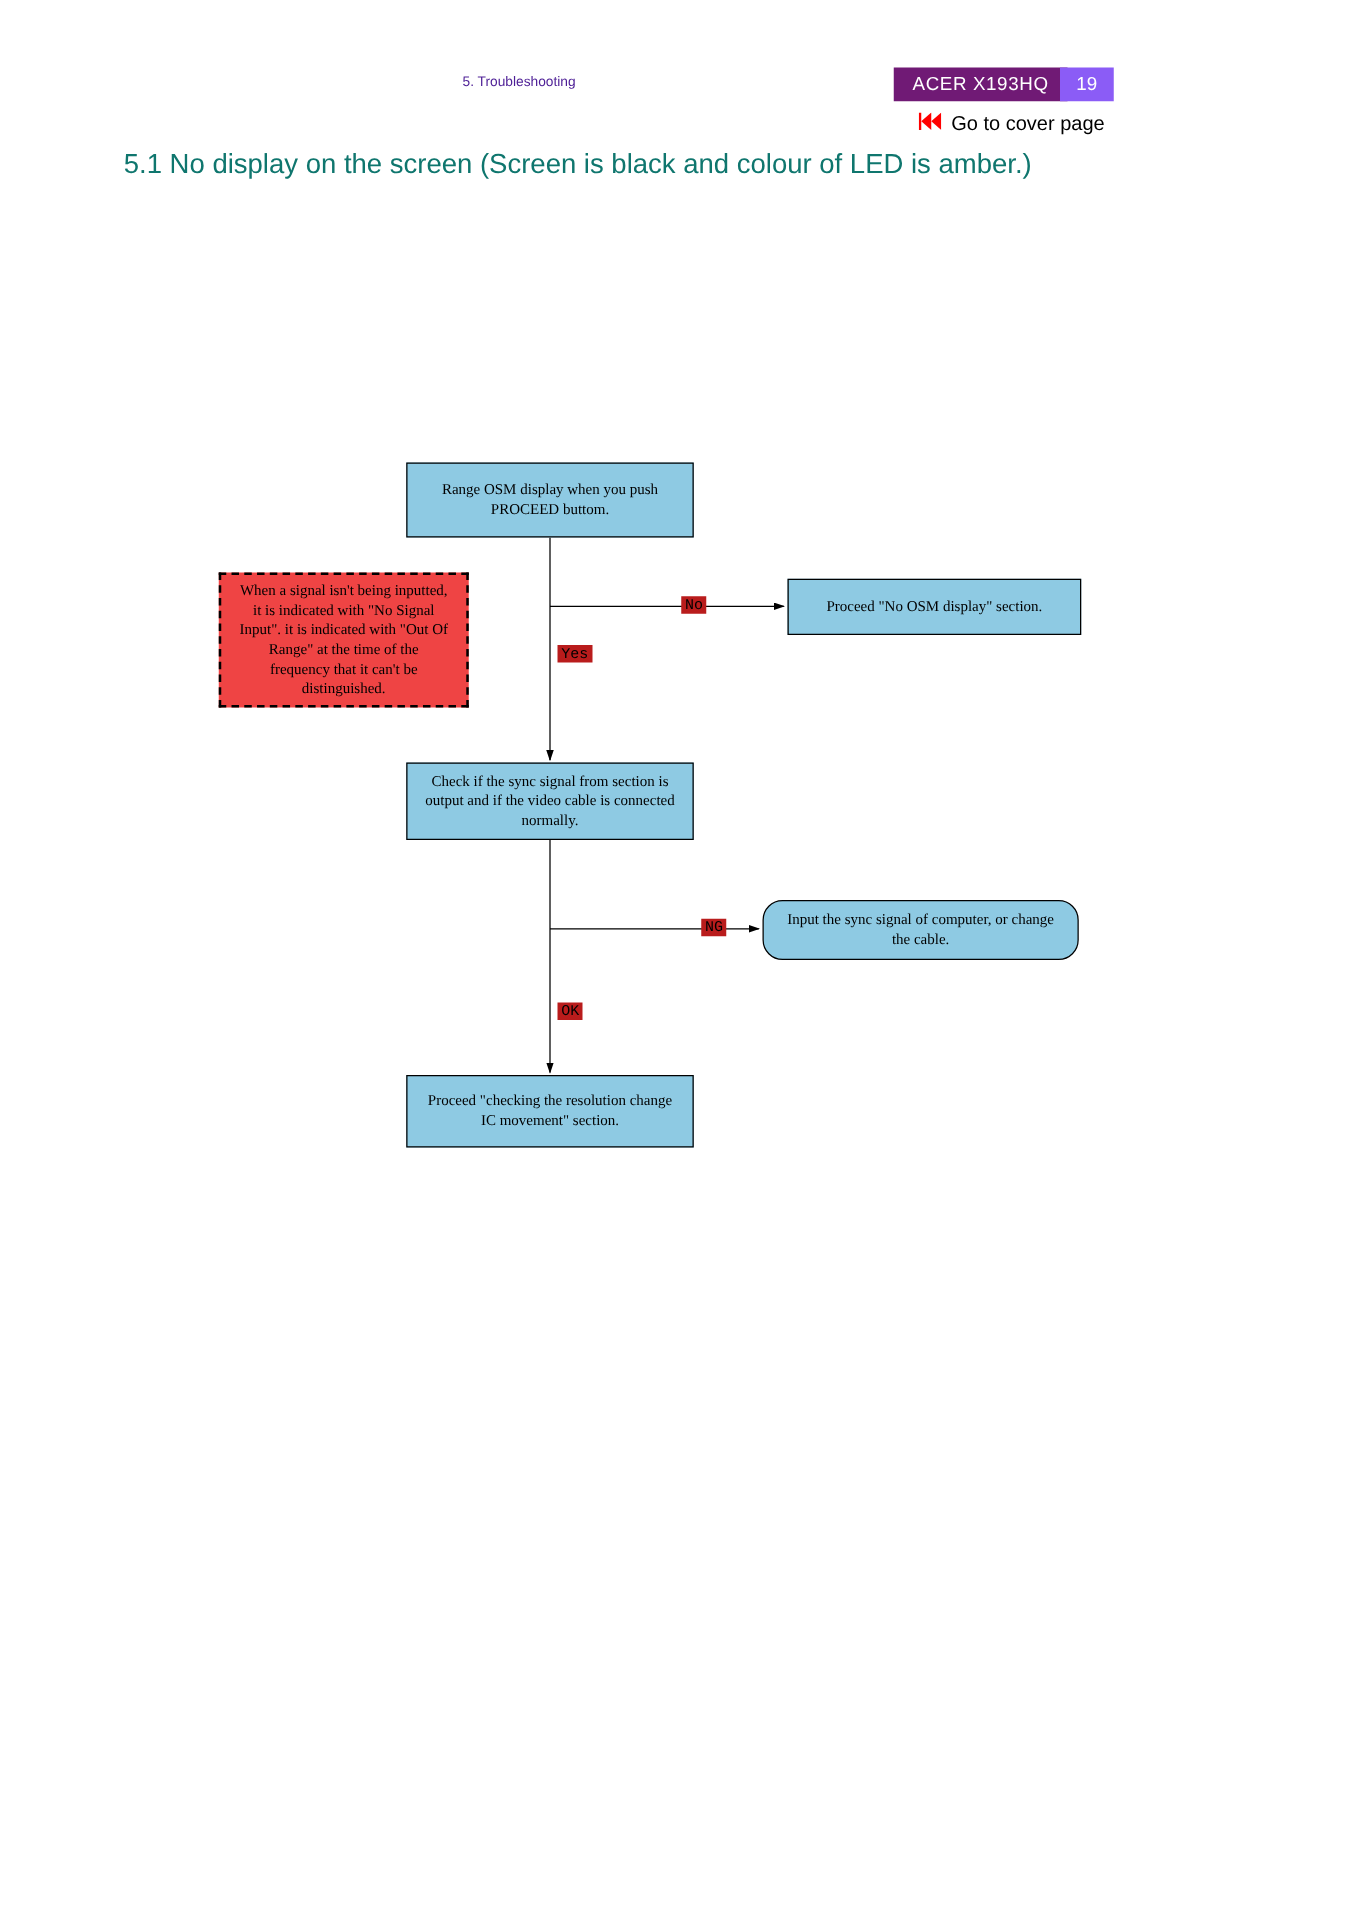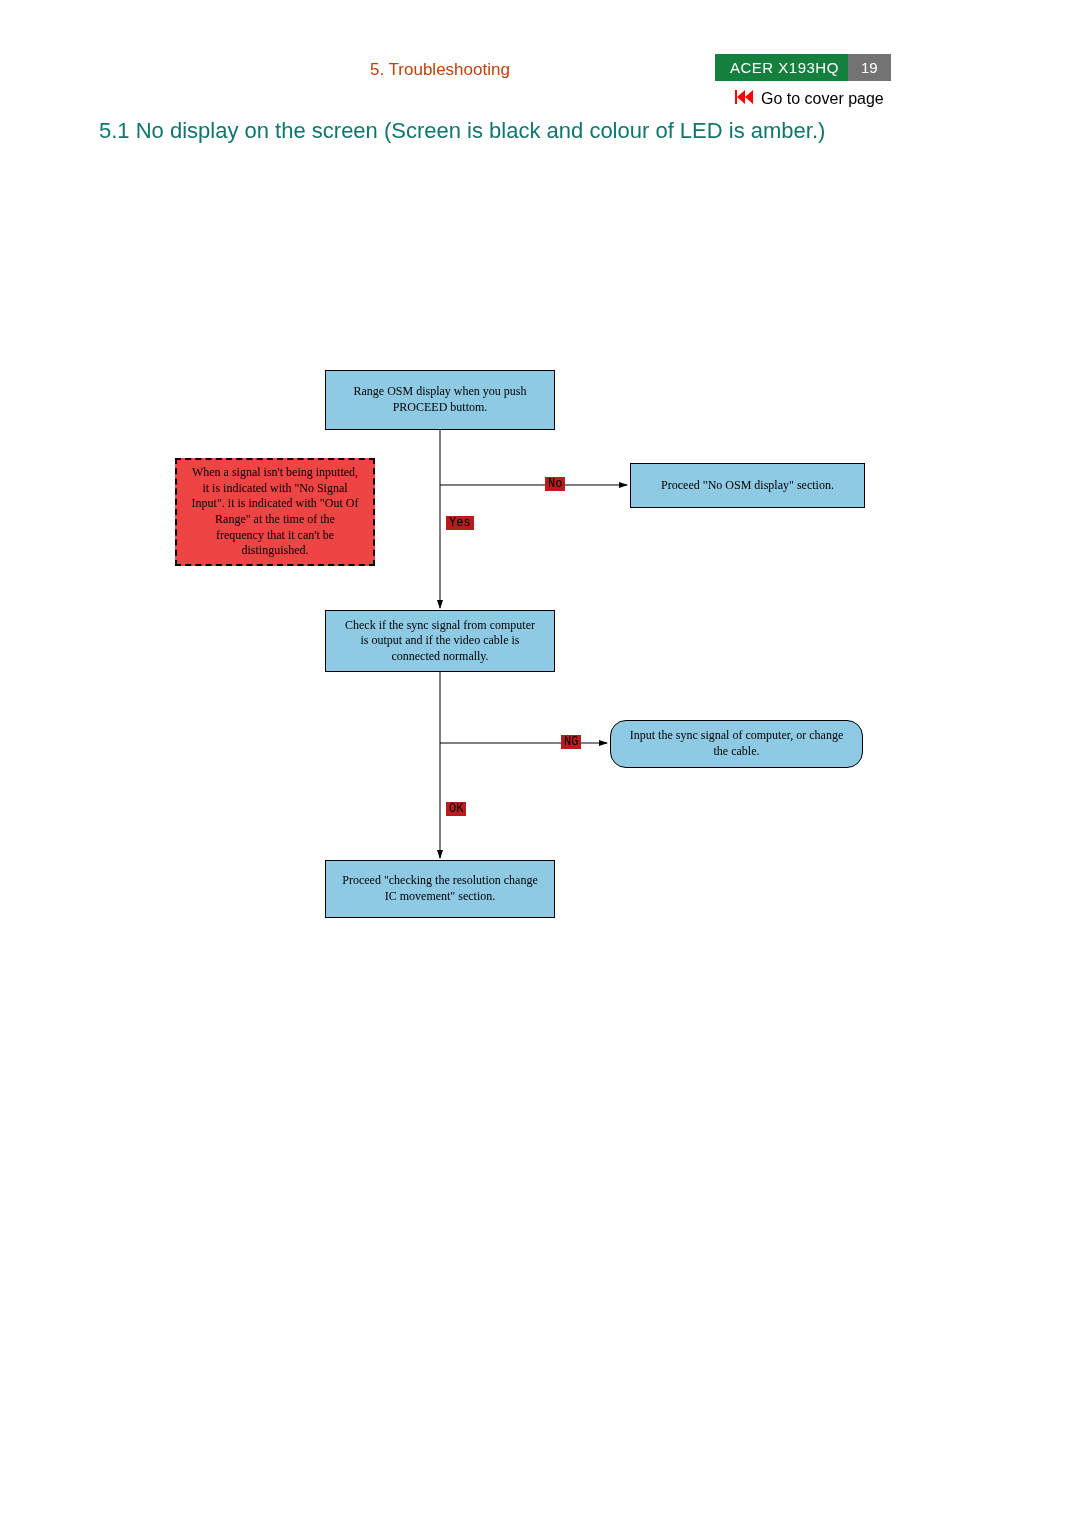--- a/index.html
+++ b/index.html
@@ -9,38 +9,38 @@
     font-family: Arial, Helvetica, sans-serif;
     background: #ffffff;
     width: 1080px;
     height: 1527px;
     position: relative;
   }
   .header-title {
     position: absolute;
     top: 60px;
     left: 370px;
-    font-size: 17px;
-    color: #c2410c;
+    font-size: 11px;
+    color: #4c1d95;
   }
   .model-badge {
     position: absolute;
     top: 54px;
     left: 715px;
-    background: #15803d;
+    background: #701a75;
     color: #fff;
     padding: 5px 15px;
     font-size: 15px;
     letter-spacing: 0.5px;
   }
   .page-number-badge {
     position: absolute;
     top: 54px;
     left: 848px;
-    background: #737373;
+    background: #8b5cf6;
     color: #fff;
     padding: 5px 13px;
     font-size: 15px;
   }
   .go-to-cover {
     position: absolute;
     top: 90px;
     left: 735px;
     color: #000000;
     font-size: 16px;
@@ -145,21 +145,21 @@
 
     <line x1="265" y1="383" x2="432" y2="383" stroke="#000" stroke-width="1" marker-end="url(#arrow)"></line>
   </svg>
 
   <div class="box" style="left:150px; top:10px; width:230px; height:60px;">Range OSM display when you push PROCEED buttom.</div>
 
   <div class="box-dashed" style="left:0px; top:98px; width:200px; height:108px;">When a signal isn't being inputted, it is indicated with "No Signal Input". it is indicated with "Out Of Range" at the time of the frequency that it can't be distinguished.</div>
 
   <div class="box" style="left:455px; top:103px; width:235px; height:45px;">Proceed "No OSM display" section.</div>
 
-  <div class="box" style="left:150px; top:250px; width:230px; height:62px;">Check if the sync signal from computer is output and if the video cable is connected normally.</div>
+  <div class="box" style="left:150px; top:250px; width:230px; height:62px;">Check if the sync signal from section is output and if the video cable is connected normally.</div>
 
   <div class="box" style="left:435px; top:360px; width:253px; height:48px;border-radius:16px;">Input the sync signal of computer, or change the cable.</div>
 
   <div class="box" style="left:150px; top:500px; width:230px; height:58px;">Proceed "checking the resolution change IC movement" section.</div>
 
   <div class="flow-label" style="left:370px; top:117px;">No</div>
   <div class="flow-label" style="left:271px; top:156px;">Yes</div>
   <div class="flow-label" style="left:386px; top:375px;">NG</div>
   <div class="flow-label" style="left:271px; top:410px;margin-top:32px;">OK</div>
 

